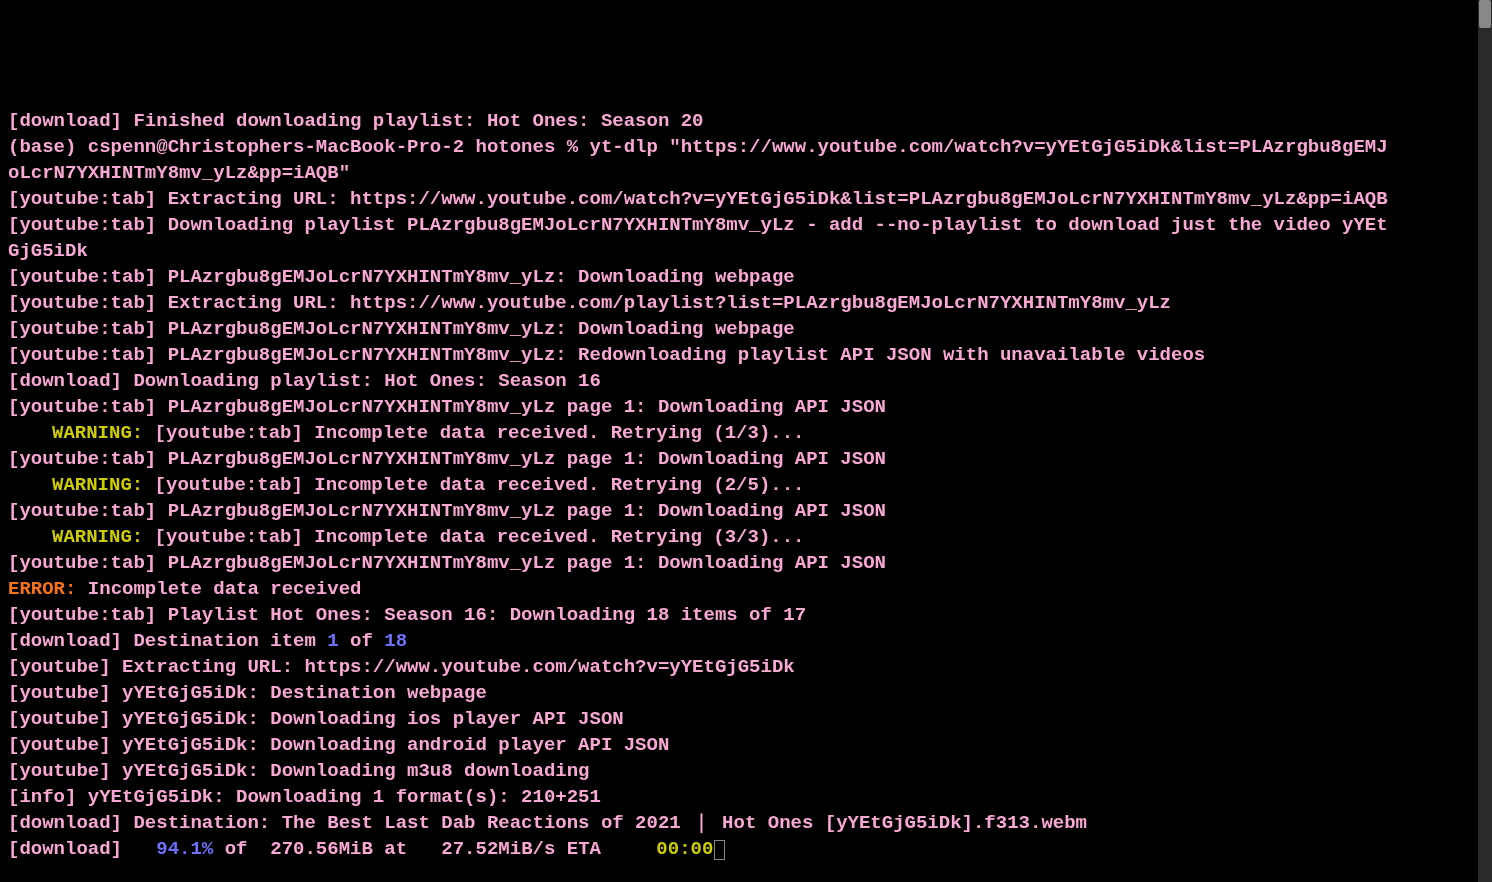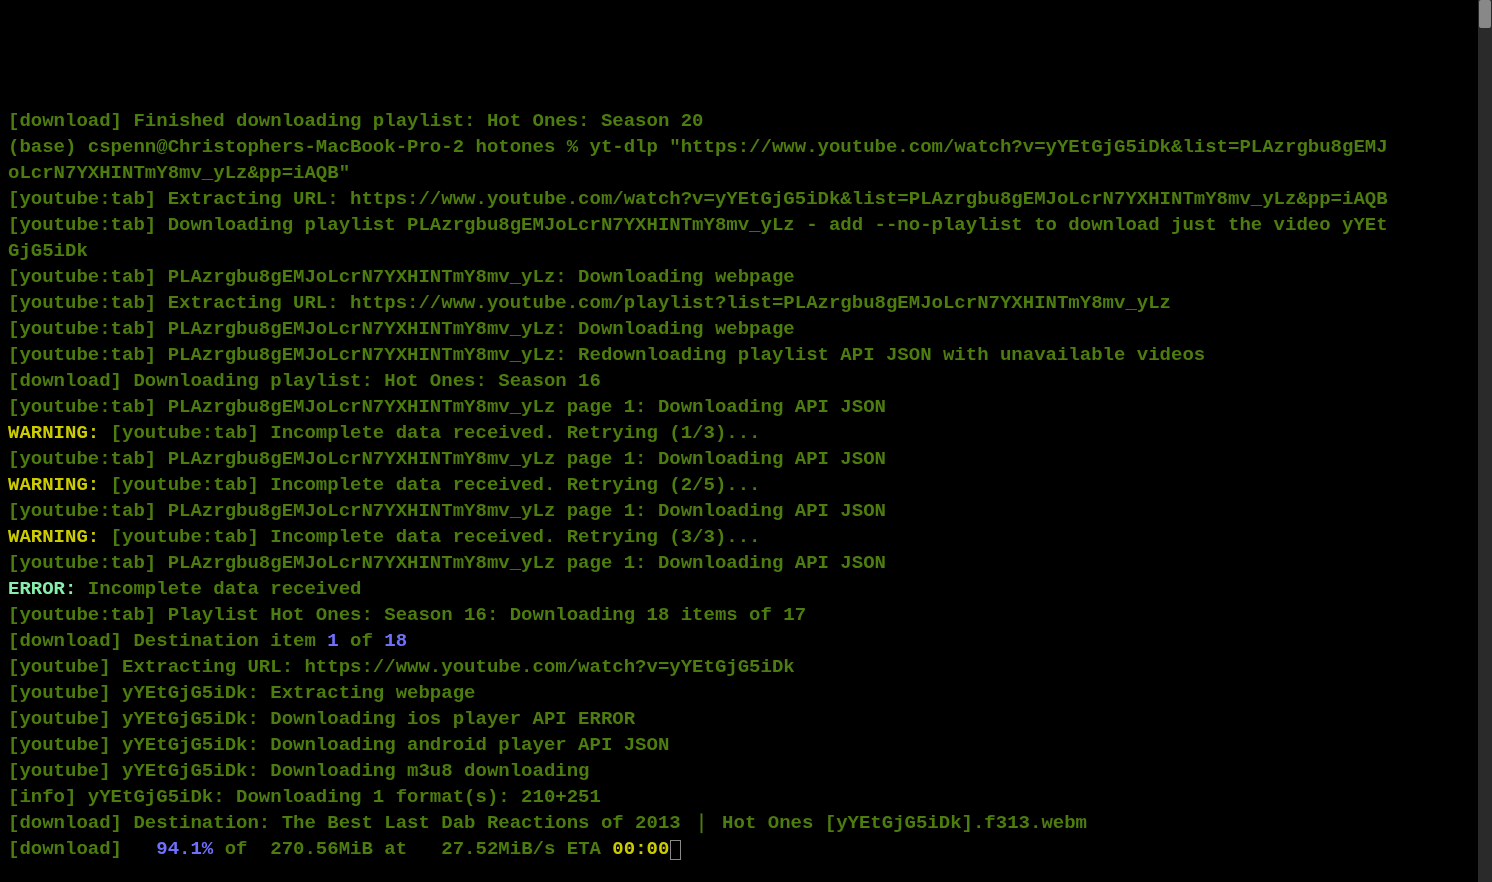--- a/index.html
+++ b/index.html
@@ -18,23 +18,23 @@
       word-break: break-all;
       width: 1492px;
       height: 882px;
       overflow: hidden;
       position: relative;
       font-weight: bold;
     }
     .terminal {
       width: 1380px;
     }
-    .green { color: #4d7c0f; }
-    .yellow { color: #cccc00; }
-    .red { color: #86efac; }
+    .green { color: #f9a8d4; }
+    .yellow { color: #cccc00; margin-left: 44px; }
+    .red { color: #f97316; }
     .blue { color: #7070ff; }
     .cursor {
       display: inline-block;
       width: 11px;
       height: 20px;
       border: 1px solid #888;
       vertical-align: text-bottom;
       margin-left: 1px;
     }
     .scrollbar {
@@ -73,26 +73,26 @@
 <span class="yellow">WARNING:</span><span class="green"> [youtube:tab] Incomplete data received. Retrying (1/3)...</span>
 <span class="green">[youtube:tab] PLAzrgbu8gEMJoLcrN7YXHINTmY8mv_yLz page 1: Downloading API JSON</span>
 <span class="yellow">WARNING:</span><span class="green"> [youtube:tab] Incomplete data received. Retrying (2/5)...</span>
 <span class="green">[youtube:tab] PLAzrgbu8gEMJoLcrN7YXHINTmY8mv_yLz page 1: Downloading API JSON</span>
 <span class="yellow">WARNING:</span><span class="green"> [youtube:tab] Incomplete data received. Retrying (3/3)...</span>
 <span class="green">[youtube:tab] PLAzrgbu8gEMJoLcrN7YXHINTmY8mv_yLz page 1: Downloading API JSON</span>
 <span class="red">ERROR:</span><span class="green"> Incomplete data received</span>
 <span class="green">[youtube:tab] Playlist Hot Ones: Season 16: Downloading 18 items of 17</span>
 <span class="green">[download] Destination item </span><span class="blue">1</span><span class="green"> of </span><span class="blue">18</span>
 <span class="green">[youtube] Extracting URL: https://www.youtube.com/watch?v=yYEtGjG5iDk</span>
-<span class="green">[youtube] yYEtGjG5iDk: Extracting webpage</span>
-<span class="green">[youtube] yYEtGjG5iDk: Downloading ios player API ERROR</span>
+<span class="green">[youtube] yYEtGjG5iDk: Destination webpage</span>
+<span class="green">[youtube] yYEtGjG5iDk: Downloading ios player API JSON</span>
 <span class="green">[youtube] yYEtGjG5iDk: Downloading android player API JSON</span>
 <span class="green">[youtube] yYEtGjG5iDk: Downloading m3u8 downloading</span>
 <span class="green">[info] yYEtGjG5iDk: Downloading 1 format(s): 210+251</span>
-<span class="green">[download] Destination: The Best Last Dab Reactions of 2013 ｜ Hot Ones [yYEtGjG5iDk].f313.webm</span>
+<span class="green">[download] Destination: The Best Last Dab Reactions of 2021 ｜ Hot Ones [yYEtGjG5iDk].f313.webm</span>
 <span class="green">[download]  </span><span class="blue"> 94.1%</span><span class="green"> of  </span><span class="green">270.56MiB</span><span class="green"> at   </span><span class="green">27.52MiB/s</span><span class="green"> ETA </span><span class="yellow">00:00</span><span class="cursor"></span></div>
 
 <div class="scrollbar">
   <div class="scrollbar-thumb"></div>
 </div>
 
 
 
 
 </body></html>

